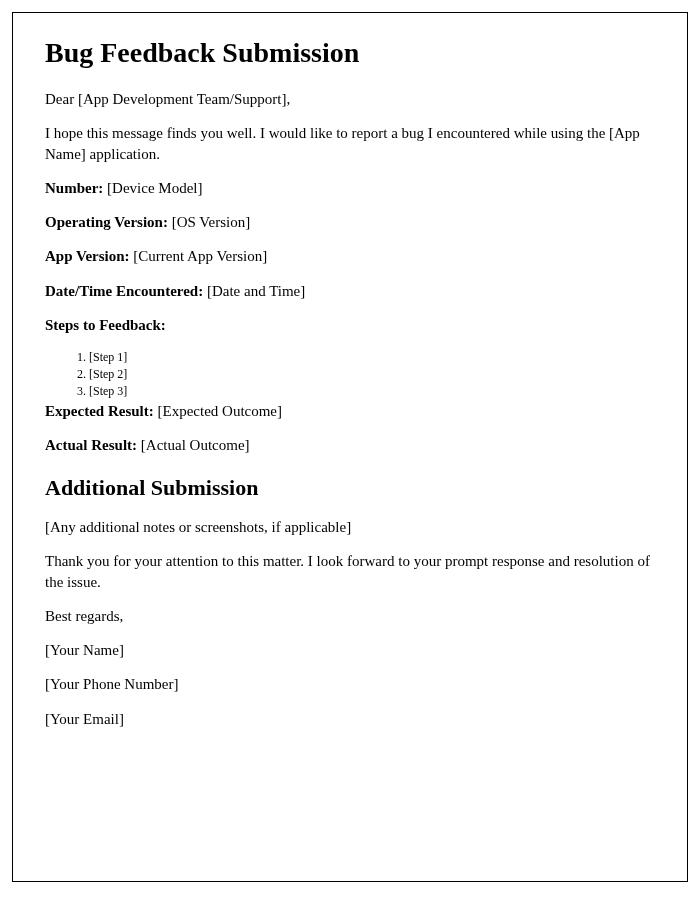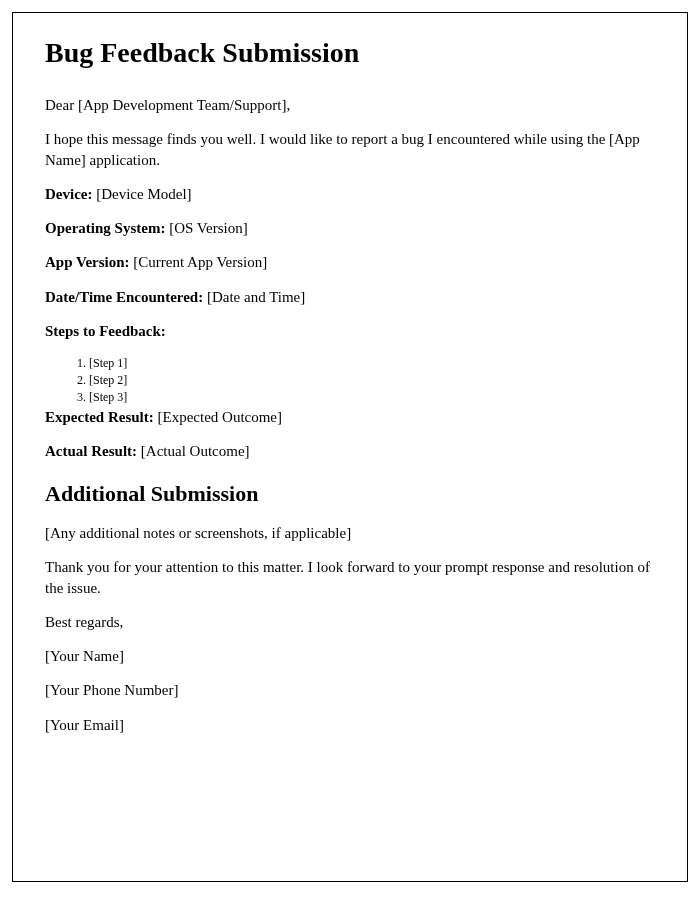--- a/index.html
+++ b/index.html
@@ -14,21 +14,21 @@
       width: 700px;
     }
     .page {
       border: 1px solid #000;
       padding: 24px 32px 30px 32px;
       min-height: 870px;
     }
     h1 {
       font-size: 28px;
       font-weight: bold;
-      margin-bottom: 26px;
+      margin-bottom: 20px;
     }
     h2 {
       font-size: 22px;
       font-weight: bold;
       margin-top: 20px;
       margin-bottom: 16px;
     }
     p {
       font-size: 15px;
       line-height: 1.35;
@@ -57,25 +57,25 @@
 <div class="page">
 
   <h1>Bug Feedback Submission</h1>
 
   <p>Dear [App Development Team/Support],</p>
 
   <p>I hope this message finds you well. I would like to report a bug I encountered while using the [App Name] application.</p>
 
 
   <div class="field">
-    <span class="field-label">Device:</span><span> [Device Model]</span>
+    <span class="field-label">Number:</span><span> [Device Model]</span>
   </div>
 
   <div class="field">
-    <span class="field-label">Operating System:</span><span> [OS Version]</span>
+    <span class="field-label">Operating Version:</span><span> [OS Version]</span>
   </div>
 
   <div class="field">
     <span class="field-label">App Version:</span><span> [Current App Version]</span>
   </div>
 
   <div class="field">
     <span class="field-label">Date/Time Encountered:</span><span> [Date and Time]</span>
   </div>
 

